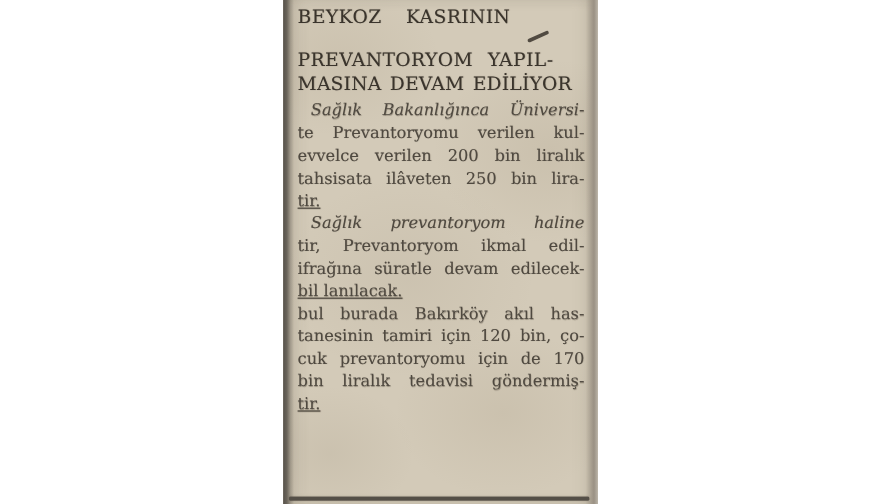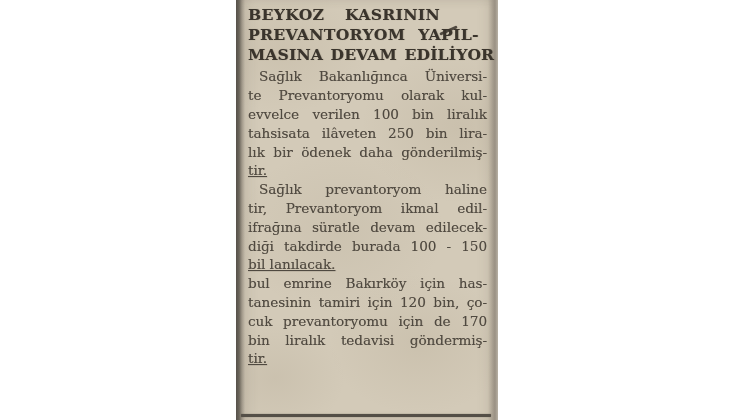--- a/index.html
+++ b/index.html
@@ -53,42 +53,42 @@
     transform:rotate(-24deg);
     opacity:0.85;
   }
   .article{
     position:absolute;
     left:0;top:0;right:0;bottom:0;
     padding:5px 11px 0 12px;
   }
   .headline{
     color:var(--headline-ink);
-    font-weight:bold;
+    font-weight:normal;
     font-size:15.5px;
     line-height:19.8px;
     letter-spacing:0.4px;
     text-shadow:0.4px 0.4px 0.7px rgba(55,48,38,0.45);
     margin-bottom:3px;
     white-space:nowrap;
   }
   .headline .line:nth-child(1){word-spacing:15px;}
-  .headline .line:nth-child(2){word-spacing:7px;}
+  .headline .line:nth-child(2){word-spacing:7px;margin-top:16px;}
   .headline .line:nth-child(3){word-spacing:2px;letter-spacing:0.2px;}
   .body-text{
     color:var(--ink);
     font-size:13.5px;
     line-height:18.8px;
     text-shadow:0.3px 0.3px 0.6px rgba(70,60,48,0.40);
   }
   .para .line{
     text-align:justify;
     text-align-last:justify;
   }
-  .para .line.first{text-indent:11px;}
+  .para .line.first{text-indent:11px;font-style:italic;}
   .para .line.last{text-align-last:left;text-decoration:underline;}
 </style>
 </head>
 <body>
 
 <div class="stage">
   <div class="clipping">
     <div class="edge-left"></div>
     <div class="edge-right"></div>
     <div class="pen-mark"></div>
@@ -97,35 +97,33 @@
     <div class="article">
       <div class="headline">
           <div class="line first">BEYKOZ KASRININ</div>
           <div class="line">PREVANTORYOM YAPIL-</div>
           <div class="line last">MASINA DEVAM EDİLİYOR</div>
         </div>
 
       <div class="body-text">
         <div class="para">
             <div class="line first">Sağlık Bakanlığınca Üniversi-</div>
-            <div class="line">te Prevantoryomu olarak kul-</div>
-            <div class="line">evvelce verilen 100 bin liralık</div>
+            <div class="line">te Prevantoryomu verilen kul-</div>
+            <div class="line">evvelce verilen 200 bin liralık</div>
             <div class="line">tahsisata ilâveten 250 bin lira-</div>
-            <div class="line">lık bir ödenek daha gönderilmiş-</div>
             <div class="line last">tir.</div>
           </div>
         <div class="para">
             <div class="line first">Sağlık prevantoryom haline</div>
             <div class="line">tir, Prevantoryom ikmal edil-</div>
             <div class="line">ifrağına süratle devam edilecek-</div>
-            <div class="line">diği takdirde burada 100 - 150</div>
             <div class="line last">bil lanılacak.</div>
           </div>
         <div class="para">
-            <div class="line">bul emrine Bakırköy için has-</div>
+            <div class="line">bul burada Bakırköy akıl has-</div>
             <div class="line">tanesinin tamiri için 120 bin, ço-</div>
             <div class="line">cuk prevantoryomu için de 170</div>
             <div class="line">bin liralık tedavisi göndermiş-</div>
             <div class="line last">tir.</div>
           </div>
       </div>
     </div>
   </div>
 </div>
 

